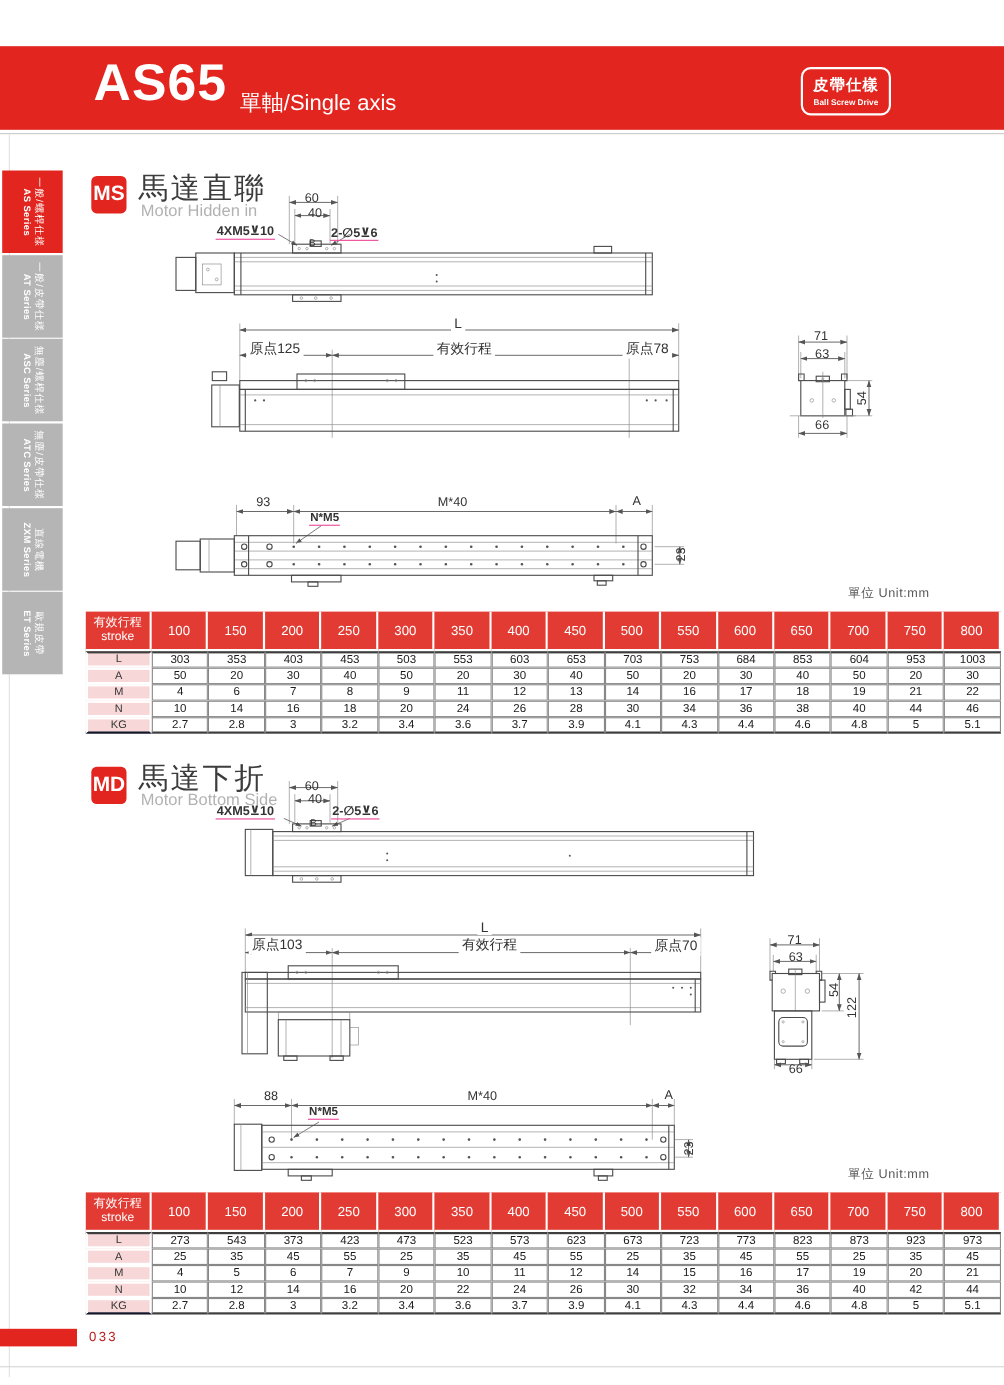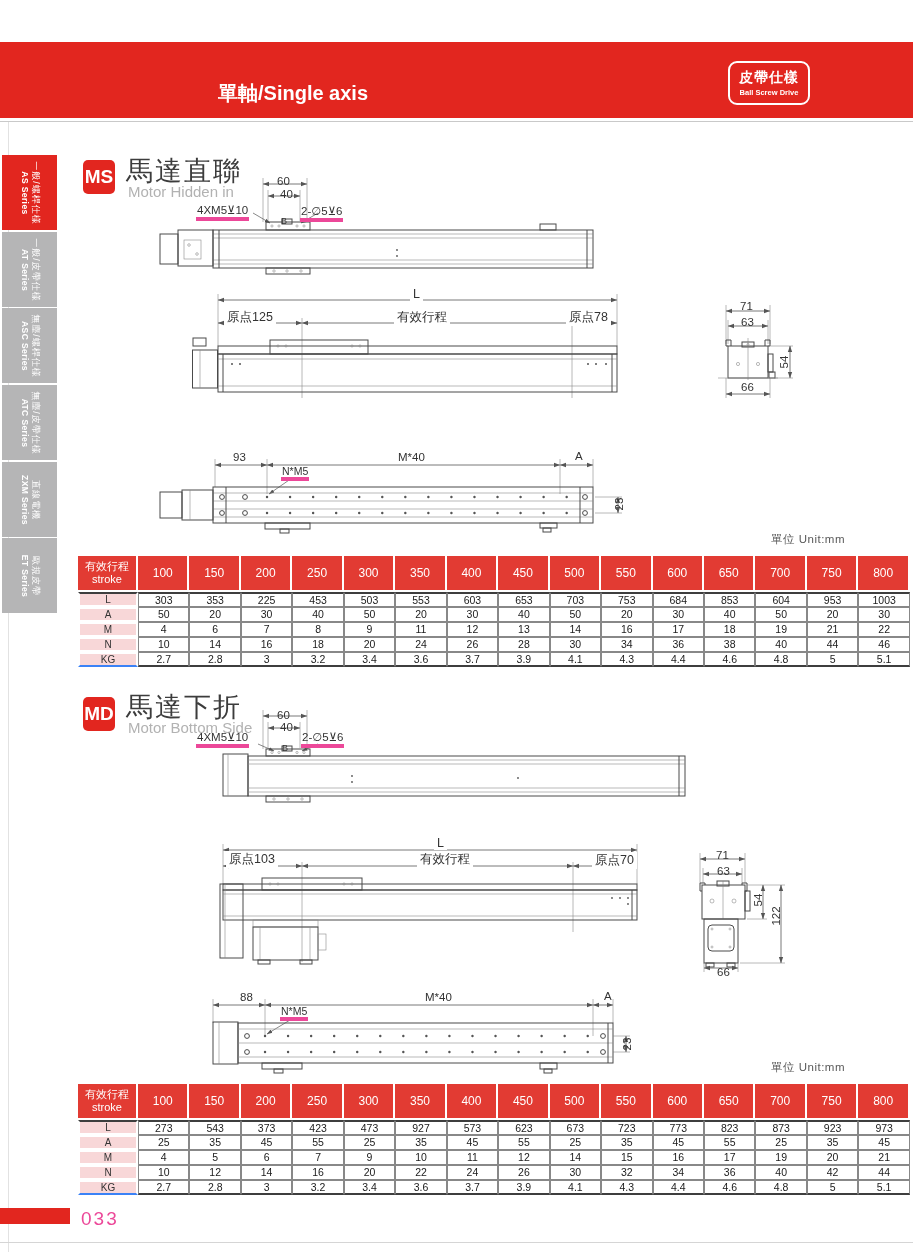--- a/index.html
+++ b/index.html
@@ -6,21 +6,21 @@
     --red:#e2261f; --tablered:#e23b33; --pink:#f8d7d8; --tabgray:#b5b5b6;
     --ink:#3c3c3c; --line:#4a4a4a;
   }
   html,body{margin:0;padding:0;background:#fff;}
   .page{position:relative;width:913px;height:1259px;background:#fff;overflow:hidden;
         font-family:"Liberation Sans","DejaVu Sans",sans-serif;}
 
   
   .header-band{position:absolute;left:0;top:42px;width:913px;height:76px;background:var(--red);}
   .model{position:absolute;left:85px;top:47px;font-size:47px;font-weight:bold;color:#fff;letter-spacing:1px;}
-  .axis{position:absolute;left:218px;top:80px;font-size:20px;font-weight:bold;color:#fff;}
+  .axis{position:absolute;left:218px;top:80px;font-size:20px;font-weight:normal;color:#fff;}
   .drive-badge{position:absolute;left:728px;top:61px;width:78px;height:40px;border:2px solid #fff;border-radius:9px;
        display:flex;flex-direction:column;align-items:center;justify-content:center;color:#fff;}
   .drive-badge .b1{font-size:14px;font-weight:bold;letter-spacing:1px;}
   .drive-badge .b2{font-size:7.5px;font-weight:bold;margin-top:1px;}
   .header-rule{position:absolute;left:0;top:121px;width:913px;height:1px;background:#c9c9c9;}
   .left-vline{position:absolute;left:8px;top:122px;width:1px;height:1130px;background:#e2e2e2;}
 
   
   .tab{position:absolute;left:2px;width:55px;height:75px;background:var(--tabgray);color:#fff;}
   .tab.active{background:var(--red);}
@@ -40,57 +40,58 @@
   .o2{stroke:#8b8b8b;stroke-width:.6;fill:none;}
   .dl{stroke:#555;stroke-width:.8;fill:none;marker-start:url(#arw);marker-end:url(#arw);}
   .xl{stroke:#7d7d7d;stroke-width:.55;fill:none;}
   .ld{stroke:#555;stroke-width:.7;fill:none;marker-end:url(#arw);}
   .holes{stroke:#555;stroke-width:2.4;stroke-linecap:round;stroke-dasharray:0.05 23;fill:none;}
   .dot{fill:#555;stroke:none;}
 
   .dim{position:absolute;font-size:11.5px;color:#333;white-space:nowrap;z-index:5;}
   .dim.zh{font-size:12.5px;background:#fff;padding:0 3px;}
   .dim.bg{background:#fff;padding:0 3px;}
-  .dim.leader{border-bottom:4px solid #ec4899;padding:0 1px 0 1px;}
+  .dim.leader{border-bottom:1px solid #ec4899;padding:0 1px 0 1px;font-weight:bold;}
   .dim.rot{transform:rotate(-90deg);transform-origin:center;}
   .dim.tiny{font-size:9px;}
 
   .unit{position:absolute;font-size:11.5px;color:#595959;letter-spacing:.5px;}
 
   
   table.spec{position:absolute;width:832px;table-layout:fixed;border-collapse:separate;border-spacing:0;}
   table.spec th{background:var(--tablered);color:#fff;font-weight:normal;font-size:12px;height:34px;
        border-right:2px solid #fff;border-bottom:2px solid #fff;padding:0;text-align:center;}
   table.spec th.corner{width:58px;font-size:11px;line-height:1.15;}
   table.spec td{background:#fff;border:1px solid #888;font-size:10.5px;height:10px;line-height:11px;
        text-align:center;padding:0;color:#1a1a1a;}
   table.spec td.rowlabel{background:var(--pink);border:1px solid #fff;border-width:2px;font-size:10px;color:#333;}
   table.spec tr.first td{border-top:2px solid #3e3e3e;}
   table.spec tr.last td{border-bottom:2px solid #3e3e3e;}
-  table.spec tr.last td.rowlabel{border-bottom:2px solid #3b82f6;}
+  table.spec tr.last td.rowlabel{border-bottom:2px solid #0f172a;}
 
   
   .footer-bar{position:absolute;left:0;top:1208px;width:70px;height:16px;background:var(--red);}
-  .page-num{position:absolute;left:81px;top:1208px;font-size:19px;color:#ec4899;letter-spacing:2px;}
+  .page-num{position:absolute;left:81px;top:1208px;font-size:12px;color:#b91c1c;letter-spacing:2px;}
   .bottom-rule{position:absolute;left:0;top:1242px;width:913px;height:1px;background:#d5d5d5;}
 </style>
 </head>
 <body>
 
 <div class="page">
 
   <svg width="0" height="0" style="position:absolute">
     <defs>
       <marker id="arw" viewBox="0 0 8 8" refX="7.6" refY="4" markerWidth="8" markerHeight="8" orient="auto-start-reverse">
         <path d="M0,1.3 L8,4 L0,6.7 Z" fill="#555"></path>
       </marker>
     </defs>
   </svg>
 
   <div class="header-band"></div>
+  <div class="model">AS65</div>
   <div class="axis">單軸/Single axis</div>
   <div class="drive-badge">
     <div class="b1">皮帶仕樣</div>
     <div class="b2">Ball Screw Drive</div>
   </div>
   <div class="header-rule"></div>
   <div class="left-vline"></div>
 
   <div class="tab active" style="top:155px">
     <div class="tab-rot">
@@ -302,21 +303,21 @@
           <th>700</th>
           <th>750</th>
           <th>800</th>
         </tr>
       </thead>
       <tbody>
         <tr class="first">
           <td class="rowlabel">L</td>
           <td>303</td>
           <td>353</td>
-          <td>225</td>
+          <td>403</td>
           <td>453</td>
           <td>503</td>
           <td>553</td>
           <td>603</td>
           <td>653</td>
           <td>703</td>
           <td>753</td>
           <td>684</td>
           <td>853</td>
           <td>604</td>
@@ -577,21 +578,21 @@
         </tr>
       </thead>
       <tbody>
         <tr class="first">
           <td class="rowlabel">L</td>
           <td>273</td>
           <td>543</td>
           <td>373</td>
           <td>423</td>
           <td>473</td>
-          <td>927</td>
+          <td>523</td>
           <td>573</td>
           <td>623</td>
           <td>673</td>
           <td>723</td>
           <td>773</td>
           <td>823</td>
           <td>873</td>
           <td>923</td>
           <td>973</td>
         </tr>

